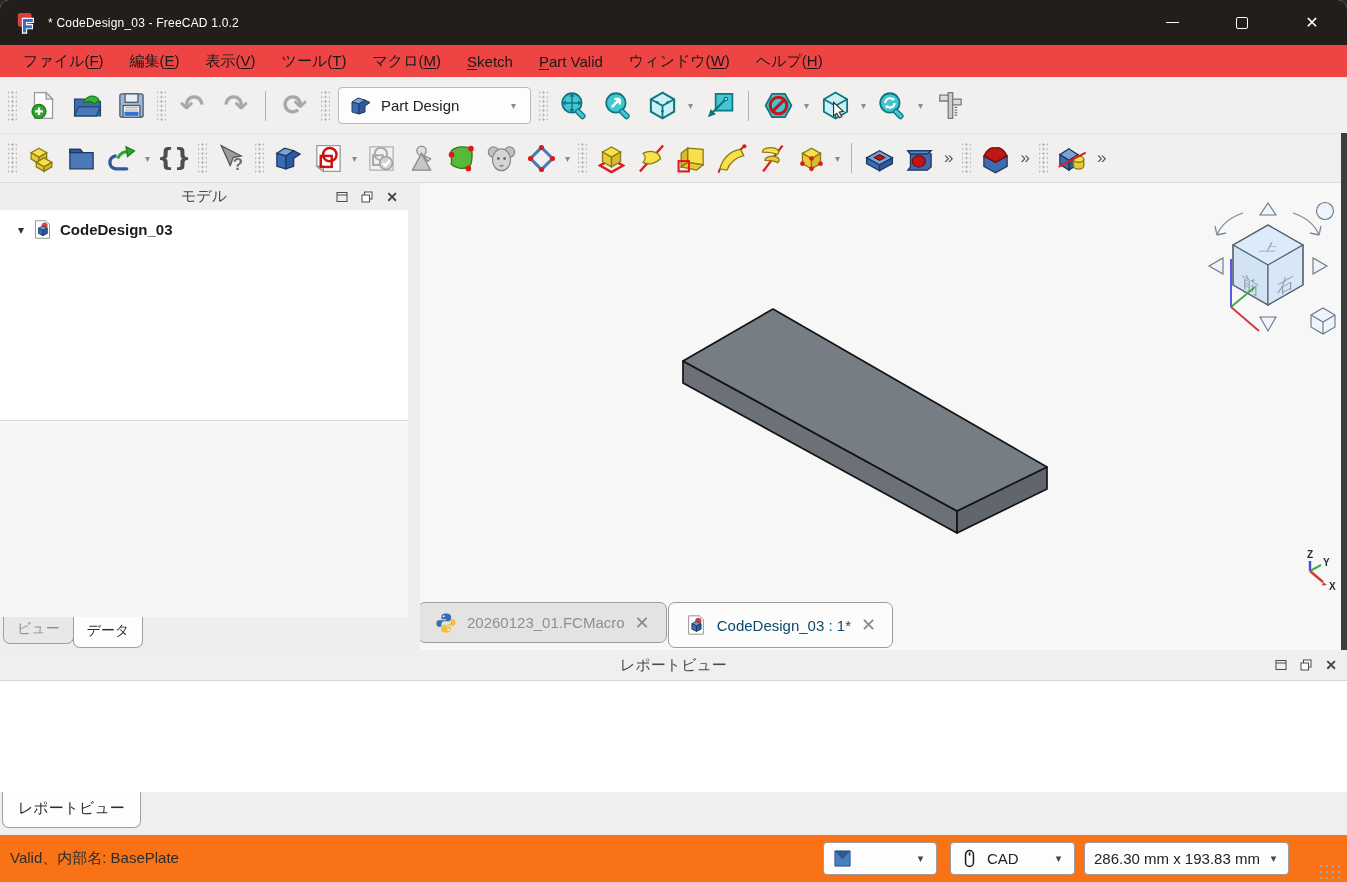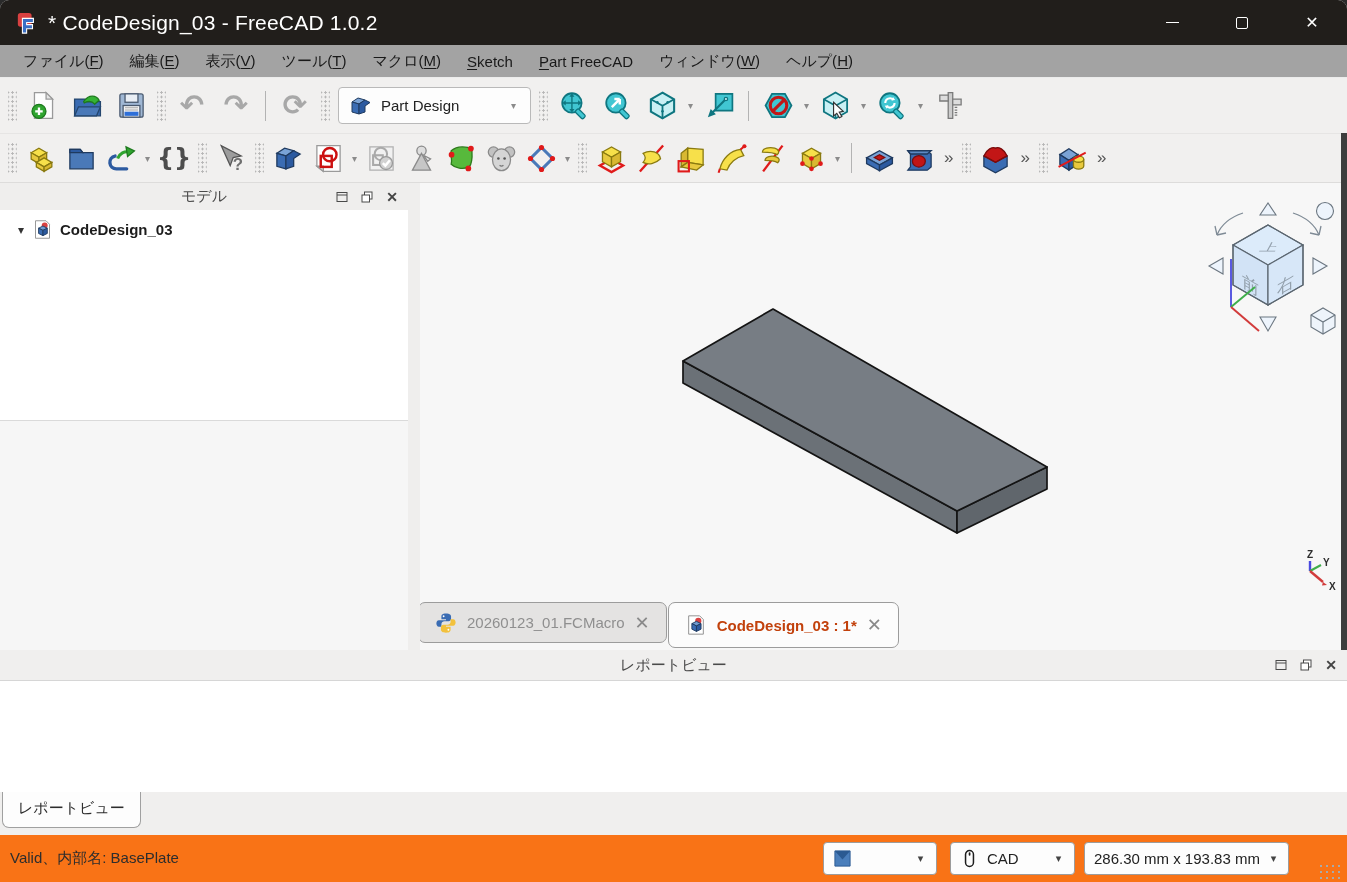--- a/index.html
+++ b/index.html
@@ -2,29 +2,29 @@
 <html><head>
 <meta charset="utf-8">
 <style>
   * { margin:0; padding:0; box-sizing:border-box; }
   html,body { width:1347px; height:882px; background:#2a2a2a; font-family:"Liberation Sans","DejaVu Sans",sans-serif; }
   .window { position:absolute; top:0; left:0; width:1347px; height:882px; background:#f0efee; border-radius:9px 9px 0 0; overflow:hidden; }
 
   
   .titlebar { height:45px; background:#211e1b; display:flex; align-items:center; color:#fff; }
   .app-icon { width:22px; height:22px; margin:0 10px 0 16px; display:inline-block; }
-  .title-text { font-size:21px; letter-spacing:.2px; }
+  .title-text { font-size:12px; letter-spacing:.2px; }
   .win-controls { margin-left:auto; display:flex; height:100%; }
   .win-btn { width:70px; height:100%; display:flex; align-items:center; justify-content:center; background:transparent; border:none; color:#fff; cursor:pointer; }
   .min-glyph { display:block; width:13px; height:0; border-top:1.6px solid #fff; }
   .max-glyph { display:block; width:12px; height:12px; border:1.6px solid #fff; border-radius:2px; }
   .close-glyph { font-size:16px; line-height:1; color:#fff; }
 
   
-  .menubar { height:33px; background:#a3a3a3; display:flex; align-items:center; padding:0 10px; border-bottom:1px solid #ececec; }
+  .menubar { height:33px; background:#ef4444; display:flex; align-items:center; padding:0 10px; border-bottom:1px solid #ececec; }
   .menu-item { padding:5px 13px; font-size:15px; color:#191919; white-space:nowrap; cursor:default; }
   .menu-item u { text-underline-offset:2px; }
 
   
   .toolbar { display:flex; align-items:center; background:#f1f0ef; padding:0 4px; }
   .toolbar1 { height:55px; }
   .toolbar2 { height:50px; border-top:1px solid #e6e5e4; border-bottom:1px solid #dddcdb; }
   .grip { width:9px; height:32px; margin:0 4px; background-image:radial-gradient(#b6b6b6 1.1px, transparent 1.2px); background-size:4.5px 4.5px; background-position:center; }
   .sep { width:1px; height:30px; background:#b3b3b3; margin:0 7px; }
   .tbtn { width:44px; height:42px; border:none; background:transparent; display:flex; align-items:center; justify-content:center; cursor:pointer; border-radius:4px; }
@@ -64,21 +64,21 @@
   .navcube { position:absolute; top:8px; right:10px; }
   .axis-mini { position:absolute; bottom:58px; right:8px; }
   .mdi-tabs { position:absolute; left:-2px; bottom:2px; display:flex; align-items:flex-start; }
   .mtab { display:flex; align-items:center; gap:10px; border:1px solid #9c9c9c; border-radius:7px; height:41px; padding:0 16px; cursor:pointer; }
   .mtab svg { width:22px; height:22px; }
   .mtab-label { font-size:15px; white-space:nowrap; }
   .mtab-close { font-size:18px; font-weight:bold; color:#8a8a8a; cursor:pointer; line-height:1; }
   .mtab.inactive { background:#e4e3e2; }
   .mtab.inactive .mtab-label { color:#8f8f8f; }
   .mtab.active { background:#fcfcfc; height:46px; margin-left:1px; }
-  .mtab.active .mtab-label { color:#c2410c;font-weight:bold; }
+  .mtab.active .mtab-label { color:#0c4a6e; }
   .right-edge { position:absolute; top:133px; right:0; width:6px; height:517px; background:#3d3d3d; z-index:6; }
 
   
   .report { position:absolute; top:650px; left:0; width:1347px; height:142px; }
   .report-content { height:112px; background:#fff; border-top:1px solid #d6d6d6; }
 
   
   .console-tabs { position:absolute; top:792px; left:0; width:1347px; height:43px; background:#f0efee; display:flex; align-items:flex-start; padding-left:3px; }
   .console-tabs .btab { font-size:15px; padding:5px 15px 7px; }
   .console-tabs .btab.active { padding-top:7px; padding-bottom:9px; }
@@ -121,21 +121,21 @@
     </div>
   </div>
 
   <div class="menubar">
     <span class="menu-item"><span>ファイル(</span><u>F</u><span>)</span></span>
     <span class="menu-item"><span>編集(</span><u>E</u><span>)</span></span>
     <span class="menu-item"><span>表示(</span><u>V</u><span>)</span></span>
     <span class="menu-item"><span>ツール(</span><u>T</u><span>)</span></span>
     <span class="menu-item"><span>マクロ(</span><u>M</u><span>)</span></span>
     <span class="menu-item"><span></span><u>S</u><span>ketch</span></span>
-    <span class="menu-item"><span></span><u>P</u><span>art FreeCAD</span></span>
+    <span class="menu-item"><span></span><u>P</u><span>art Valid</span></span>
     <span class="menu-item"><span>ウィンドウ(</span><u>W</u><span>)</span></span>
     <span class="menu-item"><span>ヘルプ(</span><u>H</u><span>)</span></span>
   </div>
 
   <div class="toolbar toolbar1">
     <span class="grip"></span>
     <button class="tbtn">
       <svg viewBox="0 0 24 24">
           <path d="M5 2h9l5 5v15H5z" fill="#fdfdfd" stroke="#9a9a9a"></path>
           <path d="M14 2l5 5h-5z" fill="#e6e6e6" stroke="#9a9a9a"></path>
@@ -465,20 +465,24 @@
               <path d="M4 2h12l4 4v16H4z" fill="#fff" stroke="#8a8a8a"></path>
               <circle cx="14.5" cy="7.5" r="3.4" fill="#d94141"></circle>
               <path d="M7.5 10.5l5-2.5 5 2.5-5 2.5z" fill="#6f9ad0" stroke="#1f3a5f"></path>
               <path d="M7.5 10.5v6l5 2.5V13z" fill="#3a6cb3" stroke="#1f3a5f"></path>
               <path d="M17.5 10.5v6l-5 2.5V13z" fill="#2c5aa0" stroke="#1f3a5f"></path>
             </svg>
           <span class="doc-label">CodeDesign_03</span>
         </div>
       </div>
       <div class="prop-area"></div>
+      <div class="panel-tabs">
+        <span class="btab">ビュー</span>
+        <span class="btab active">データ</span>
+      </div>
     </div>
 
     <div class="viewport">
       <svg class="plate-svg" width="927" height="467" viewBox="0 0 927 467">
         <g stroke="#141414" stroke-width="1.7" stroke-linejoin="round">
           <polygon points="263,178 537,328 537,350 263,200" fill="#6b7177"></polygon>
           <polygon points="627,284 627,306 537,350 537,328" fill="#60666c"></polygon>
           <polygon points="353,126 627,284 537,328 263,178" fill="#777d84"></polygon>
         </g>
       </svg>

